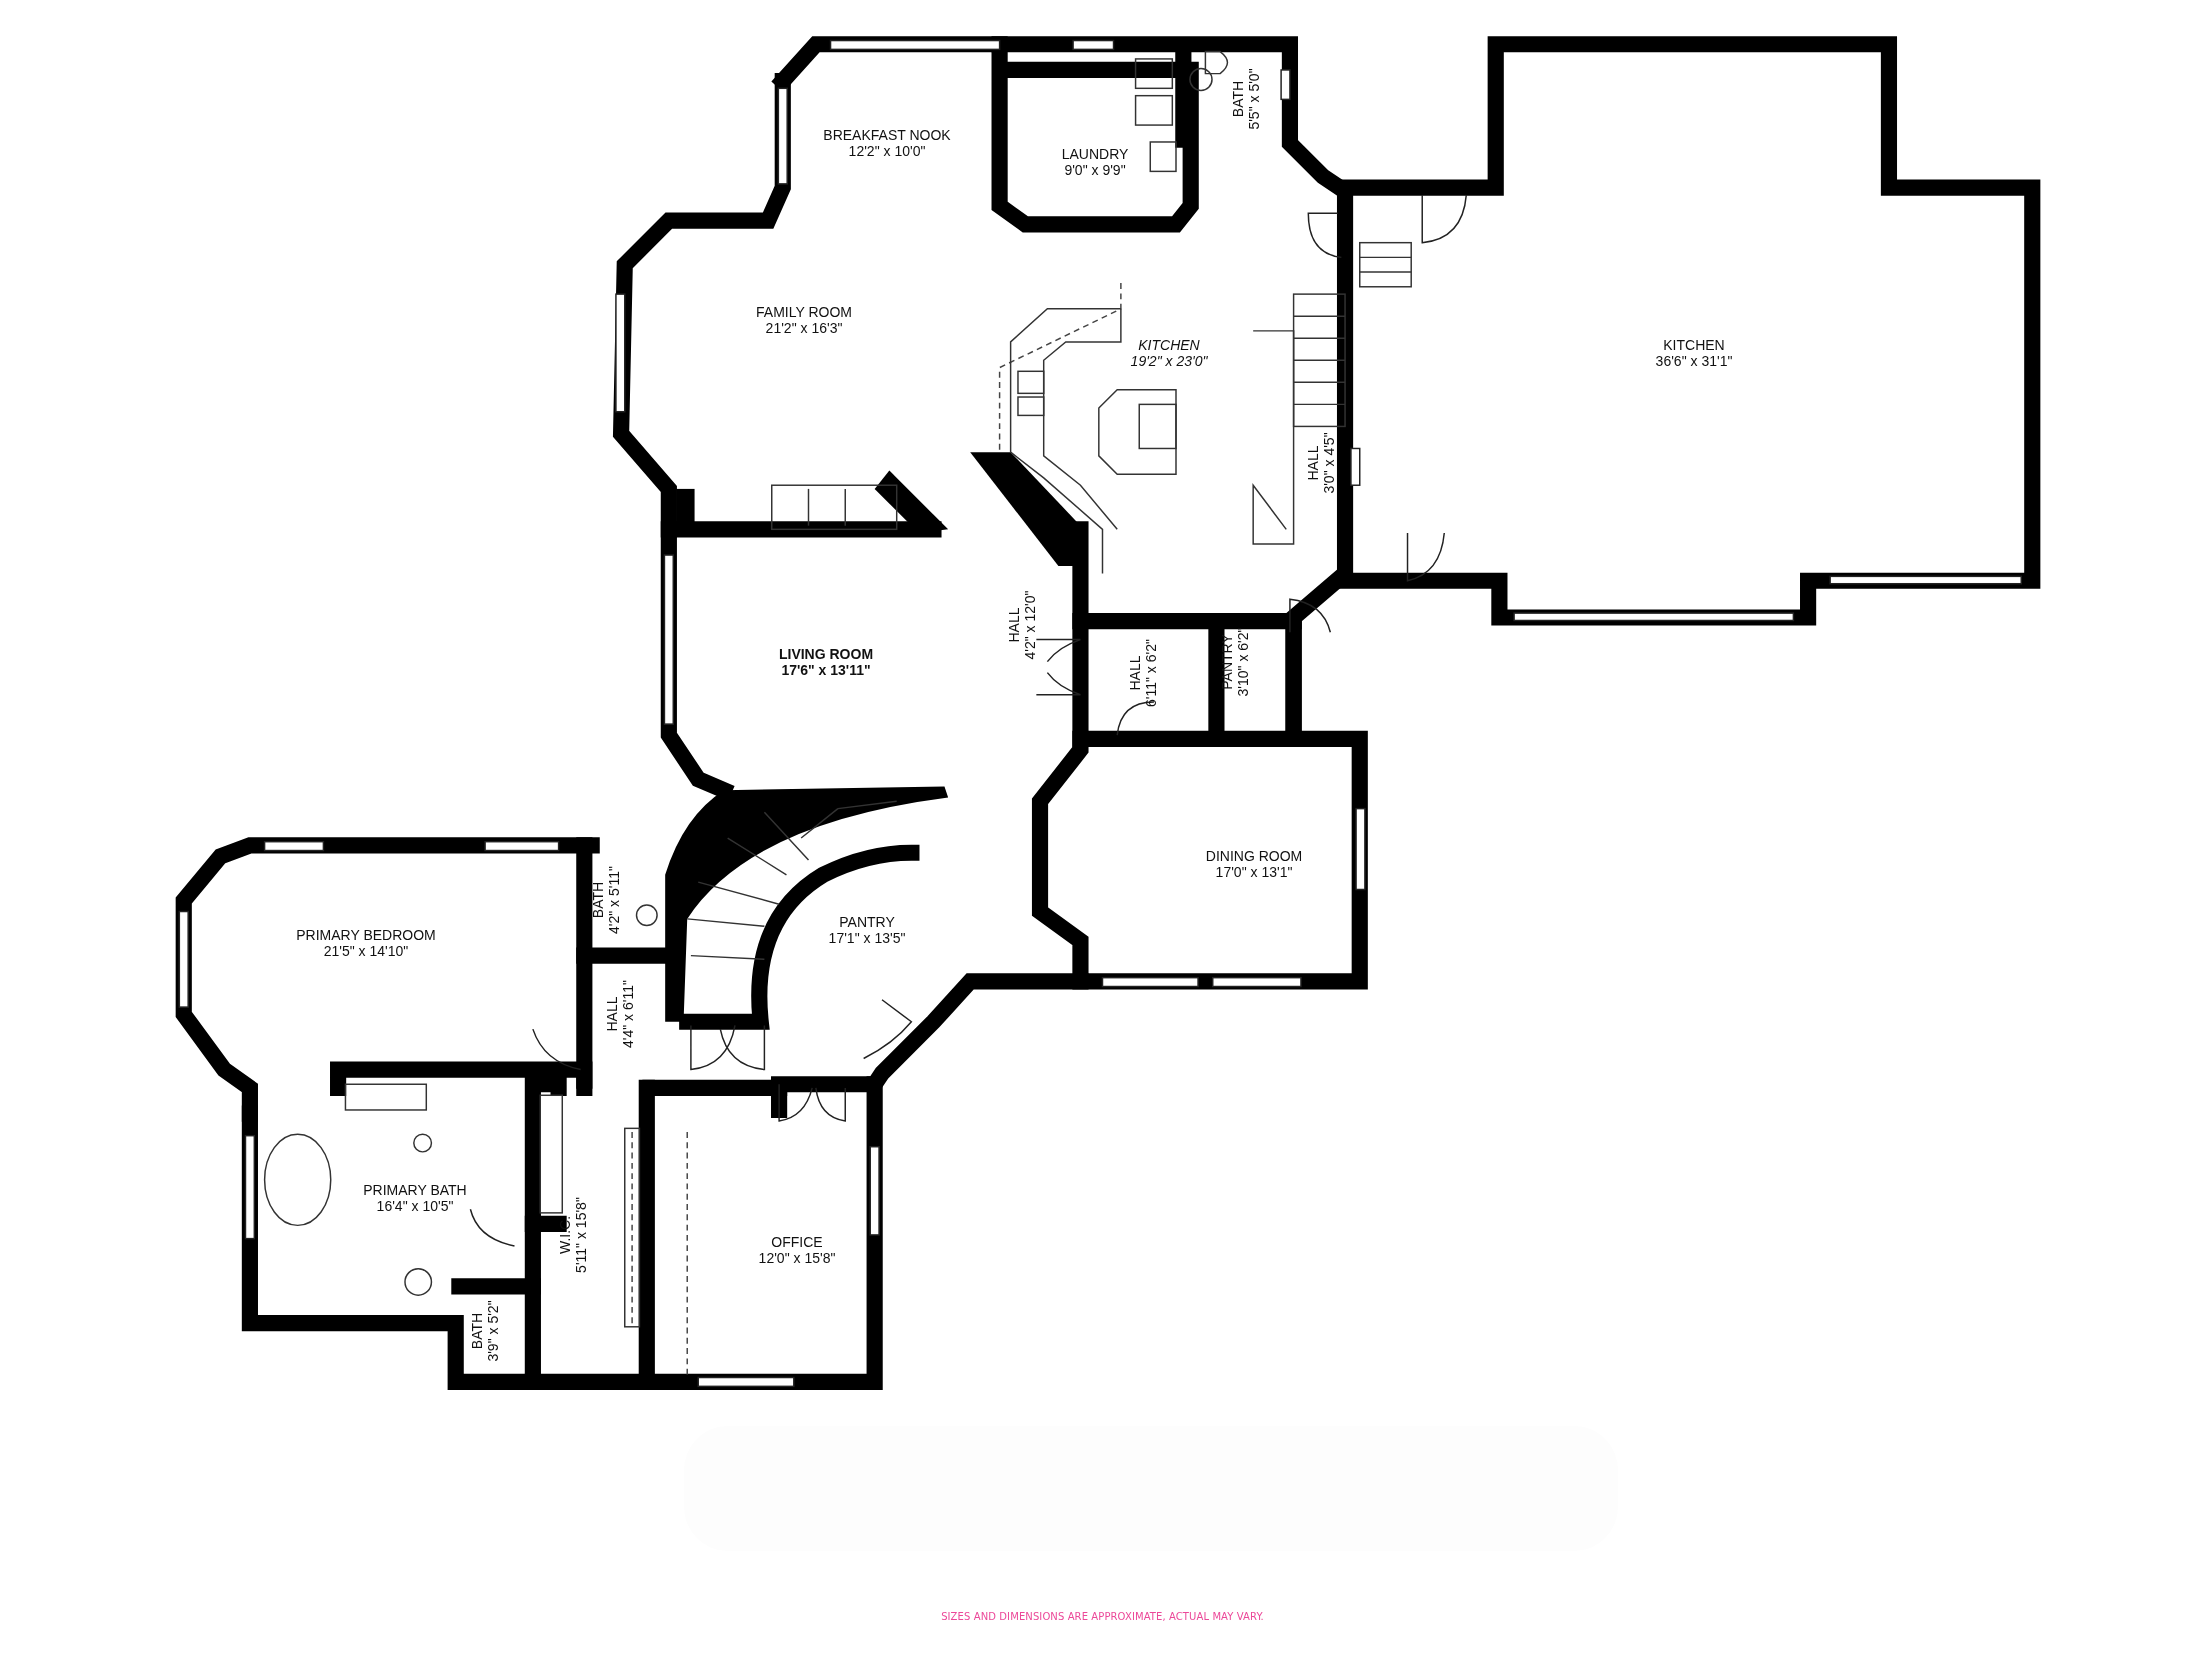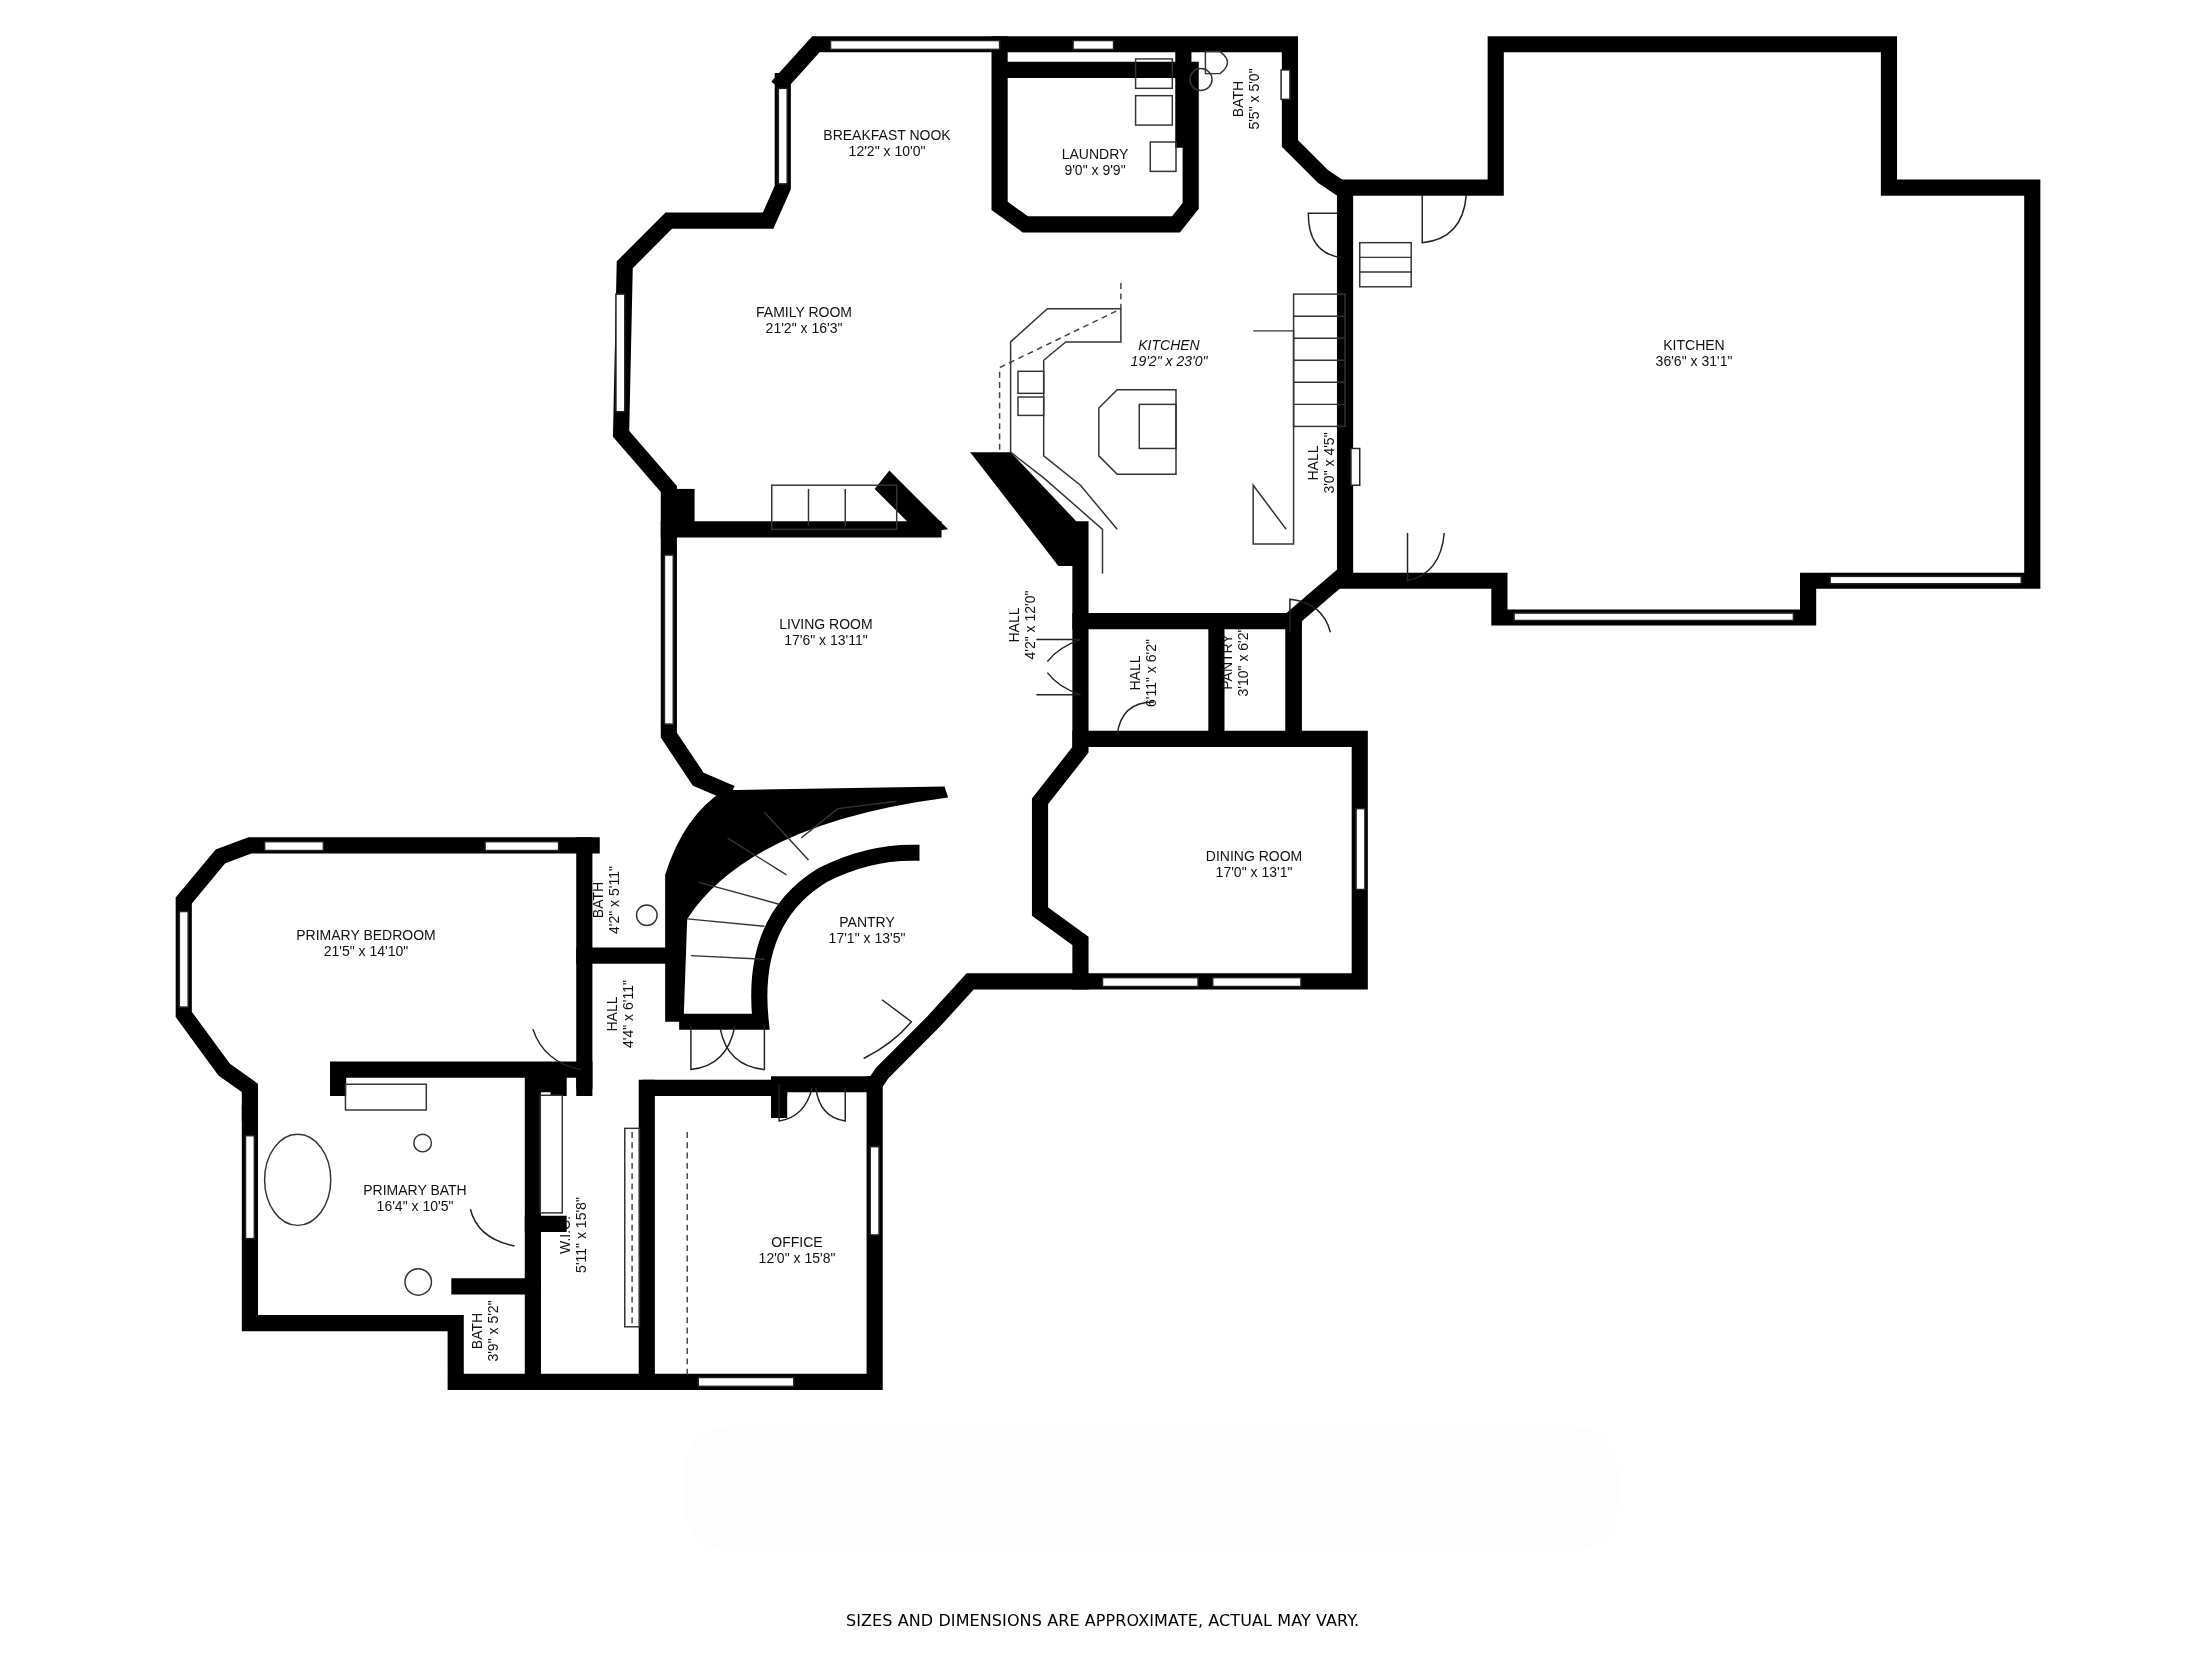--- a/index.html
+++ b/index.html
@@ -8,21 +8,21 @@
   .wall { fill:none; stroke:#000; stroke-width:22; stroke-linejoin:miter; stroke-linecap:square; }
   .solid { fill:#000; }
   .fix { fill:none; stroke:#333; stroke-width:2; }
   .dash { fill:none; stroke:#444; stroke-width:2; stroke-dasharray:8 6; }
   .win { fill:#fff; stroke:#222; stroke-width:2; }
   .door { fill:none; stroke:#222; stroke-width:2; }
   .label { position:absolute; text-align:center; color:#111; font-size:14px; line-height:16px; white-space:nowrap; transform:translate(-50%,-50%); }
   .label.rot { transform:translate(-50%,-50%) rotate(-90deg); }
   .label .n { display:block; }
   .label .d { display:block; }
-  .disclaimer { position:absolute; left:50%; top:1611px; transform:translateX(-50%); font-family:"DejaVu Sans", sans-serif; font-size:16px; color:#000000; letter-spacing:0.1px; white-space:nowrap; }
+  .disclaimer { position:absolute; left:50%; top:1611px; transform:translateX(-50%); font-family:"DejaVu Sans", sans-serif; font-size:10px; color:#ec4899; letter-spacing:0.1px; white-space:nowrap; }
   .fade { position:absolute; left:684px; top:1426px; width:934px; height:125px; border-radius:44px; background:#fdfdfd; }
 </style>
 </head>
 <body>
 
 <div class="fade"></div>
 
 <svg id="plan" viewBox="0 0 3000 2250">
 
   <g>
@@ -176,21 +176,21 @@
   <span class="d">19'2" x 23'0"</span>
 </div>
 <div class="label" style="left:1694px;top:353px;">
   <span class="n">KITCHEN</span>
   <span class="d">36'6" x 31'1"</span>
 </div>
 <div class="label rot" style="left:1321px;top:463px;">
   <span class="n">HALL</span>
   <span class="d">3'0" x 4'5"</span>
 </div>
-<div class="label" style="left:826px;top:632px;">
+<div class="label" style="left:826px;top:662px;font-weight:bold;">
   <span class="n">LIVING ROOM</span>
   <span class="d">17'6" x 13'11"</span>
 </div>
 <div class="label rot" style="left:1022px;top:625px;">
   <span class="n">HALL</span>
   <span class="d">4'2" x 12'0"</span>
 </div>
 <div class="label rot" style="left:1143px;top:673px;">
   <span class="n">HALL</span>
   <span class="d">6'11" x 6'2"</span>

